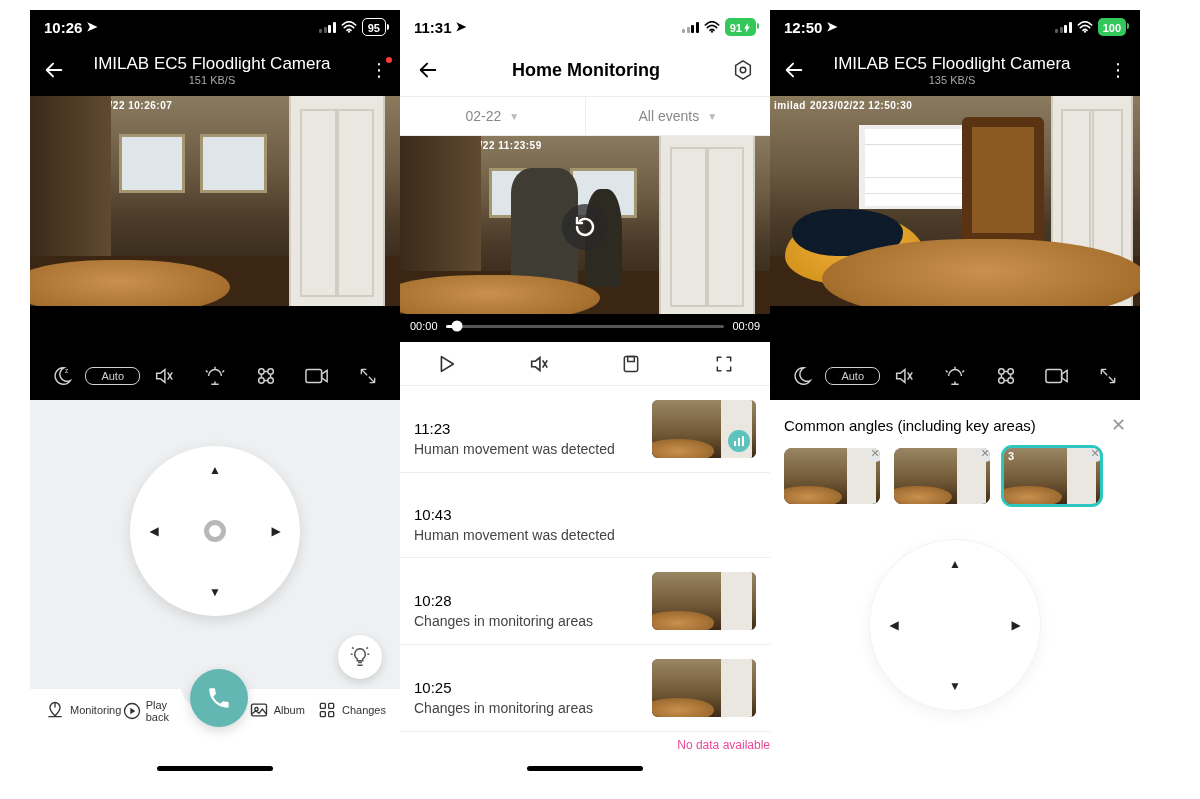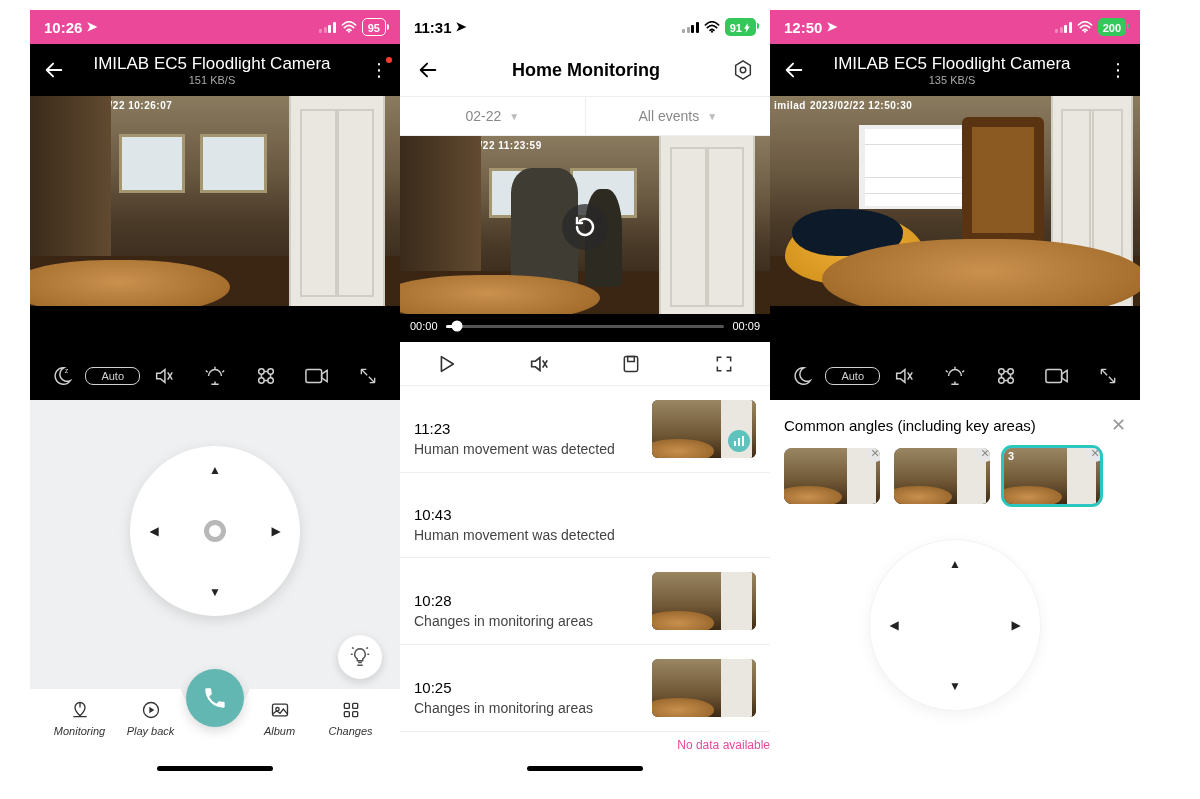--- a/index.html
+++ b/index.html
@@ -3,21 +3,21 @@
 <meta charset="utf-8">
 <style>
   * { box-sizing: border-box; margin: 0; padding: 0; }
   html, body { width: 1200px; height: 799px; font-family: -apple-system, BlinkMacSystemFont, "Segoe UI", sans-serif; background:#fff; overflow:hidden; }
   .row { display:flex; width:1200px; height:799px; padding:10px 30px 20px; gap:0; }
   .phone { width:370px; height:765px; background:#fff; position:relative; overflow:hidden; display:flex; flex-direction:column; }
   .phone + .phone { border-left:0; }
 
   
   .statusbar { height:34px; display:flex; align-items:center; justify-content:space-between; padding:0 14px; font-weight:600; font-size:15px; }
-  .statusbar.dark { background:#ec4899; color:#fff;gap:48px; }
+  .statusbar.dark { background:#000000; color:#fff;gap:48px; }
   .statusbar.light { background:#fff; color:#000; }
   .sb-left { display:flex; align-items:center; gap:4px; }
   .sb-right { display:flex; align-items:center; gap:5px; }
   .loc-arrow { font-size:13px; display:inline-block; transform:translateY(-1px); }
   .sig-bars { display:flex; align-items:flex-end; gap:1.5px; height:11px; }
   .sig-bars span { width:3px; background:currentColor; border-radius:1px; }
   .sig-bars span.dim { opacity:.35; }
   .sig-bars span:nth-child(1){height:4px}.sig-bars span:nth-child(2){height:6px}.sig-bars span:nth-child(3){height:8px}.sig-bars span:nth-child(4){height:11px}
   .wifi { width:16px; height:12px; }
   .batt { height:18px; padding:1px 5px 0; border-radius:5px; font-size:11px; font-weight:700; display:flex; align-items:center; position:relative; }
@@ -68,21 +68,21 @@
   .lowpanel { flex:1; background:#eef0f1; position:relative; display:flex; flex-direction:column; align-items:center; }
   .dpad { width:170px; height:170px; background:#fff; border-radius:50%; position:relative; margin-top:46px; box-shadow:0 4px 14px rgba(0,0,0,.12);}
   .dpad .arrow { position:absolute; width:20px; height:20px; display:flex; align-items:center; justify-content:center; cursor:pointer; color:#222; font-size:12px;}
   .dpad .up{top:14px;left:50%;transform:translateX(-50%);} .dpad .down{bottom:14px;left:50%;transform:translateX(-50%);} .dpad .lf{left:14px;top:50%;transform:translateY(-50%);} .dpad .rt{right:14px;top:50%;transform:translateY(-50%);}
   .dpad .center{position:absolute;left:50%;top:50%;transform:translate(-50%,-50%);width:22px;height:22px;border:5px solid #b8b8b8;border-radius:50%;}
   .bulb-fab{position:absolute;right:18px;bottom:96px;width:44px;height:44px;border-radius:50%;background:#fff;box-shadow:0 3px 10px rgba(0,0,0,.15);display:flex;align-items:center;justify-content:center;cursor:pointer;}
 
   
   .tabbar{position:absolute;left:0;right:0;bottom:0;height:86px;background:#fff;display:flex;align-items:flex-start;justify-content:space-between;padding:10px 14px 0;}
   .tabbar::before{content:"";position:absolute;inset:0;background:radial-gradient(circle at 50% -10px,#eef0f1 36px,transparent 36px);}
-  .tab{flex:1;display:flex;flex-direction:column;align-items:center;gap:4px;font-size:11px;color:#333;cursor:pointer;position:relative;z-index:1;font-style:italic;}
+  .tab{flex:1;display:flex;flex-direction:row;align-items:center;gap:4px;font-size:11px;color:#333;cursor:pointer;position:relative;z-index:1;}
   .tab .ic{width:22px;height:22px;display:flex;align-items:center;justify-content:center;}
   .call-fab{width:58px;height:58px;border-radius:50%;background:#63b7b2;display:flex;align-items:center;justify-content:center;margin-top:-30px;z-index:2;box-shadow:0 4px 12px rgba(0,0,0,.15);cursor:pointer;}
   .home-ind{position:absolute;left:50%;bottom:4px;transform:translateX(-50%);width:116px;height:5px;border-radius:3px;}
   .home-ind.dark{background:#000;} .home-ind.light{background:#000;}
 
   
   .apphdr2{height:52px;display:flex;align-items:center;justify-content:center;padding:0 14px;background:#fff;}
   .apphdr2 .title{font-size:18px;font-weight:600;flex:1;text-align:center;}
   .gear{width:26px;height:26px;display:flex;align-items:center;justify-content:center;cursor:pointer;}
   .filterrow{display:flex;height:40px;border-top:1px solid #eee;border-bottom:1px solid #eee;}
@@ -458,21 +458,21 @@
             <span class="dim"></span>
             <span class="dim"></span>
             <span></span>
             <span></span>
           </div>
       <svg class="wifi" viewBox="0 0 24 18">
             <path d="M2 6 Q12 -4 22 6 M5 10 Q12 3 19 10 M9 14 Q12 11 15 14" stroke="#fff" stroke-width="2.4" fill="none" stroke-linecap="round"></path>
             <circle cx="12" cy="16" r="1.6" fill="#fff"></circle>
           </svg>
       <div class="batt green">
-            <span>200</span>
+            <span>100</span>
           </div>
     </div>
   </div>
 
   <div class="apphdr">
     <div class="back">
       <svg width="22" height="22" viewBox="0 0 24 24">
             <path d="M20 12H5 M11 5l-7 7 7 7" stroke="#fff" stroke-width="2" fill="none" stroke-linecap="round" stroke-linejoin="round"></path>
           </svg>
     </div>

